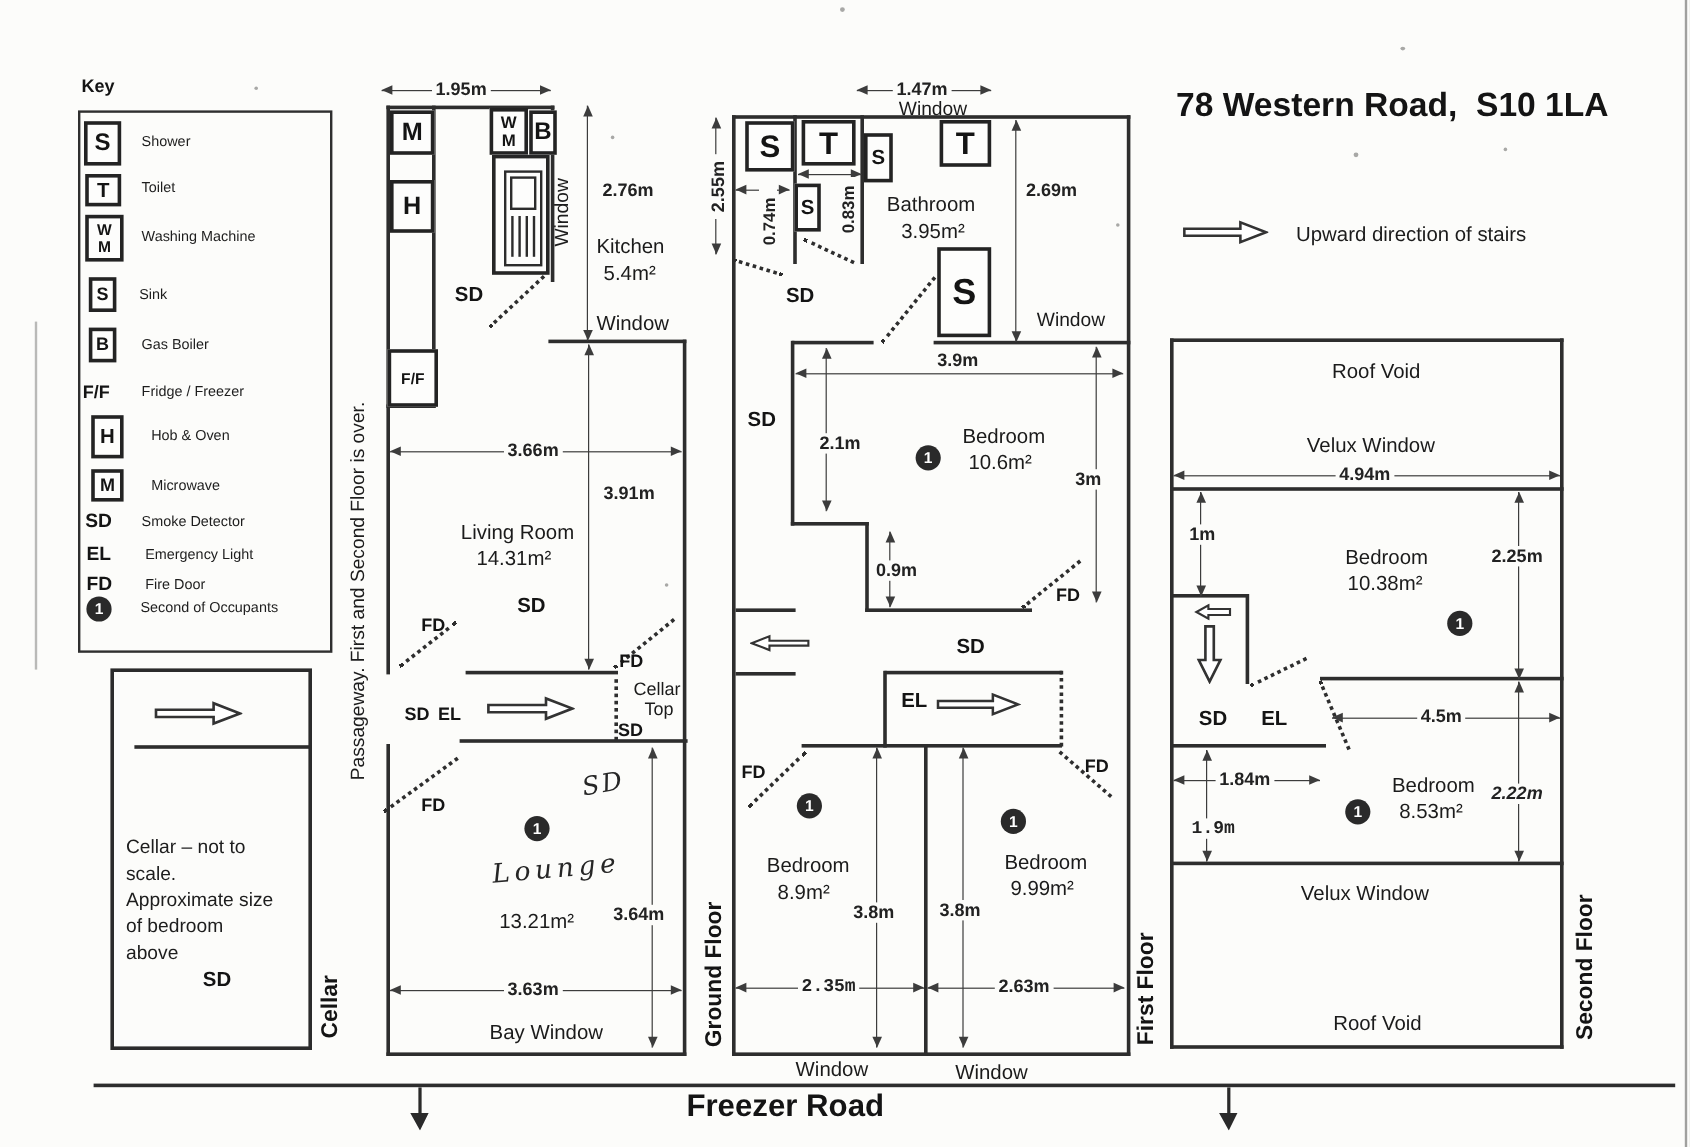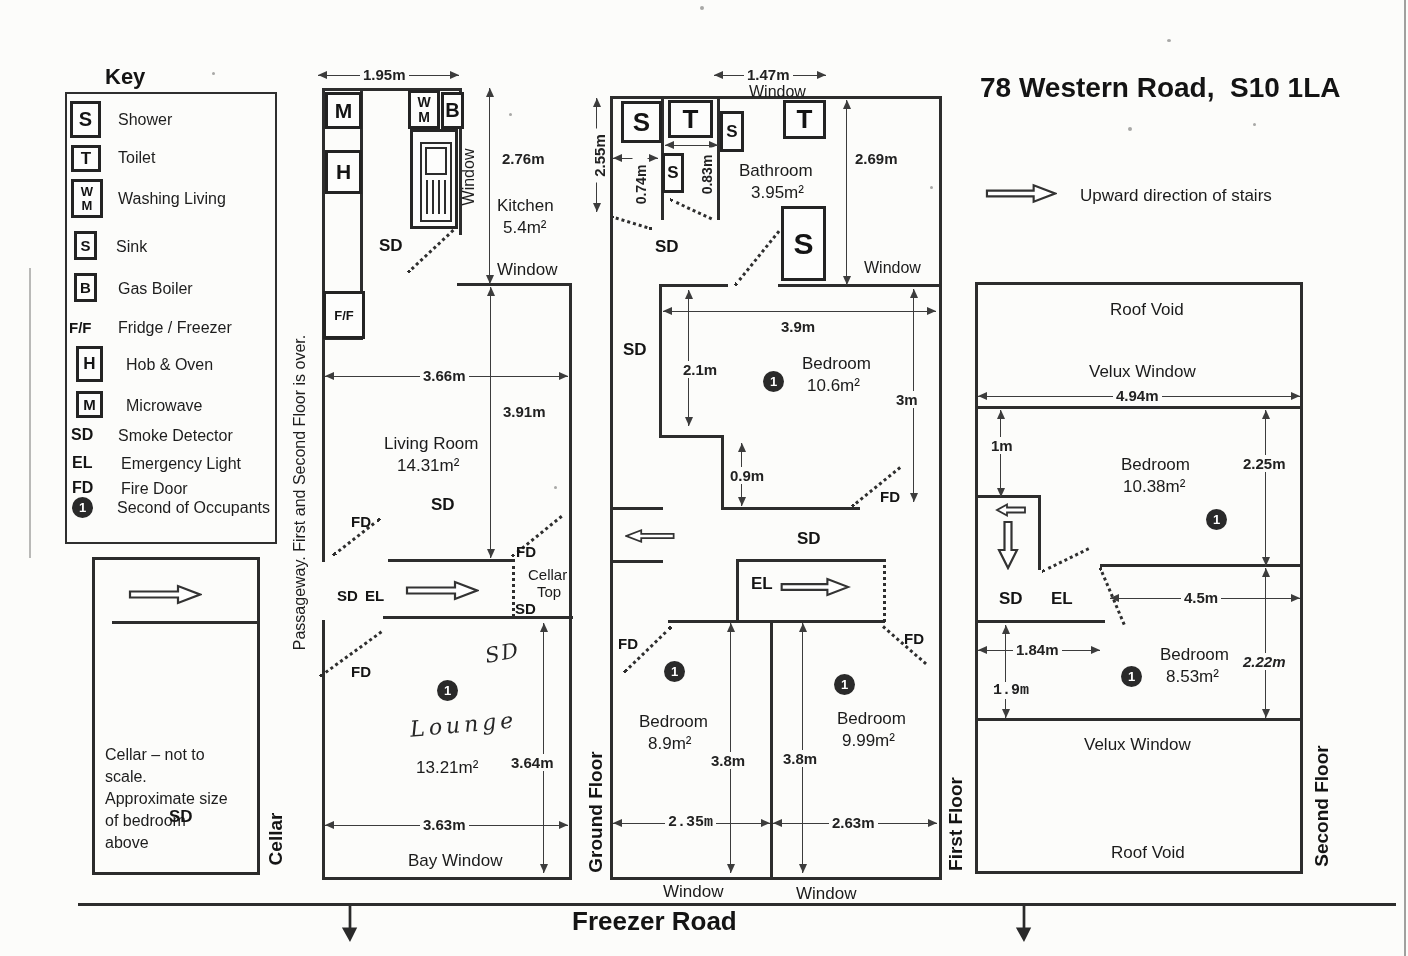--- a/index.html
+++ b/index.html
@@ -24,21 +24,21 @@
         display:flex;align-items:center;justify-content:center;font-weight:bold;color:#141414;z-index:2;}
   .occ{position:absolute;width:21px;height:21px;border-radius:50%;background:#2a2a2a;color:#fff;
         display:flex;align-items:center;justify-content:center;font-size:13px;font-weight:bold;z-index:3;}
   .dot{position:absolute;height:0;border-top:3px dotted #2e2e2e;transform-origin:left center;z-index:1;}
   .dotv{position:absolute;width:0;border-left:3px dotted #2e2e2e;z-index:1;}
   .vl{position:absolute;display:flex;align-items:center;justify-content:center;
         transform:rotate(-90deg);white-space:nowrap;z-index:3;}
   .hand{position:absolute;font-family:"DejaVu Serif",serif;font-style:italic;color:#262626;z-index:3;}
   .arrow{position:absolute;z-index:2;}
   .spk{position:absolute;background:#a8a8a6;border-radius:50%;z-index:0;}
-  .kl{position:absolute;font-size:16px;white-space:nowrap;z-index:3;}
+  .kl{position:absolute;font-size:12px;white-space:nowrap;z-index:3;}
 </style>
 </head>
 <body>
 
 <div class="page">
 
   <div class="spk" style="left:700px;top:6px;width:4px;height:4px;"></div>
   <div class="spk" style="left:212px;top:72px;width:3px;height:3px;"></div>
   <div class="spk" style="left:509px;top:113px;width:3px;height:3px;"></div>
   <div class="spk" style="left:1167px;top:39px;width:4px;height:3px;"></div>
@@ -51,34 +51,34 @@
 
   <div>
     <div class="sb" style="left:980px;top:72px;font-size:28px;white-space:pre;">78 Western Road,  S10 1LA</div>
     <svg class="arrow" style="left:985px;top:183px;" width="72" height="21" viewBox="0 0 74 21">
       <path d="M2 7.5 H50 V2 L72 10.5 L50 19 V13.5 H2 Z" fill="#fff" stroke="#333" stroke-width="2.2"></path>
     </svg>
     <div class="rl" style="left:1080px;top:186px;">Upward direction of stairs</div>
   </div>
 
   <div>
-    <div class="sb" style="left:68px;top:64px;font-size:22px;margin-left:37px;">Key</div>
+    <div class="sb" style="left:68px;top:64px;font-size:15px;">Key</div>
     <div style="position:absolute;left:65px;top:92px;width:212px;height:452px;border:2px solid #2f2f2f;box-sizing:border-box;z-index:0;"></div>
 
     <div class="box" style="left:70px;top:101px;width:31px;height:37px;font-size:20px;">S</div>
     <div class="kl" style="left:118px;top:111px;">Shower</div>
 
     <div class="box" style="left:71px;top:145px;width:30px;height:27px;font-size:17px;">T</div>
     <div class="kl" style="left:118px;top:149px;">Toilet</div>
 
     <div class="box" style="left:71px;top:179px;width:32px;height:39px;font-size:13px;flex-direction:column;line-height:1.05;">
       <span>W</span>
       <span>M</span>
     </div>
-    <div class="kl" style="left:118px;top:190px;">Washing Living</div>
+    <div class="kl" style="left:118px;top:190px;">Washing Machine</div>
 
     <div class="box" style="left:74px;top:231px;width:23px;height:29px;font-size:15px;">S</div>
     <div class="kl" style="left:116px;top:238px;">Sink</div>
 
     <div class="box" style="left:74px;top:273px;width:23px;height:29px;font-size:15px;">B</div>
     <div class="kl" style="left:118px;top:280px;">Gas Boiler</div>
 
     <div class="sb" style="left:69px;top:319px;font-size:15px;">F/F</div>
     <div class="kl" style="left:118px;top:319px;">Fridge / Freezer</div>
 
@@ -101,21 +101,21 @@
     <div class="kl" style="left:117px;top:499px;">Second of Occupants</div>
   </div>
 
   <div>
     <div style="position:absolute;left:92px;top:557px;width:168px;height:318px;border:3px solid #2b2b2b;box-sizing:border-box;"></div>
     <svg class="arrow" style="left:128px;top:584px;" width="74" height="21" viewBox="0 0 74 21">
       <path d="M2 7.5 H50 V2 L72 10.5 L50 19 V13.5 H2 Z" fill="#fff" stroke="#333" stroke-width="2.2"></path>
     </svg>
     <div class="w" style="left:112px;top:621px;width:146px;height:3px;"></div>
     <div style="position:absolute;left:105px;top:696px;font-size:16px;line-height:22px;z-index:3;">
-      <span style="display:block;margin-top:48px;">Cellar – not to</span>
+      <span style="display:block;">Cellar – not to</span>
       <span style="display:block;">scale.</span>
       <span style="display:block;">Approximate size</span>
       <span style="display:block;">of bedroom</span>
       <span style="display:block;">above</span>
     </div>
     <div class="sb" style="left:169px;top:807px;font-size:17px;">SD</div>
     <div class="vl sb" style="left:246px;top:829px;width:60px;height:20px;font-size:19px;">Cellar</div>
   </div>
 
   <div class="vl" style="left:134px;top:484px;width:330px;height:17px;font-size:16px;">Passageway.  First and Second Floor is over.</div>
@@ -243,21 +243,21 @@
     <div class="vl dlbl" style="left:679px;top:167px;width:48px;height:15px;position:absolute;font-size:14px;">0.83m</div>
     <div class="rl" style="left:739px;top:161px;">Bathroom</div>
     <div class="rl" style="left:751px;top:183px;">3.95m²</div>
     <div class="dv" style="left:846px;top:100px;height:185px;"></div>
     <div class="dlbl" style="left:852px;top:150px;">2.69m</div>
     <div class="rl" style="left:864px;top:258px;font-size:16px;">Window</div>
     <div class="sb" style="left:655px;top:237px;font-size:17px;">SD</div>
 
     <div class="sb" style="left:623px;top:340px;font-size:17px;">SD</div>
     <div class="dh" style="left:663px;top:311px;width:273px;"></div>
-    <div class="dlbl" style="left:778px;top:318px;">3.9m</div>
+    <div class="dlbl" style="left:778px;top:292px;">3.9m</div>
     <div class="dv" style="left:688px;top:290px;height:136px;"></div>
     <div class="dlbl" style="left:680px;top:361px;">2.1m</div>
     <div class="occ" style="left:763px;top:371px;">1</div>
     <div class="rl" style="left:802px;top:354px;">Bedroom</div>
     <div class="rl" style="left:807px;top:376px;">10.6m²</div>
     <div class="dv" style="left:913px;top:289px;height:213px;"></div>
     <div class="dlbl" style="left:893px;top:391px;">3m</div>
     <div class="dv" style="left:741px;top:443px;height:63px;"></div>
     <div class="dlbl" style="left:727px;top:467px;">0.9m</div>
     <div class="sb" style="left:880px;top:488px;font-size:15px;">FD</div>

